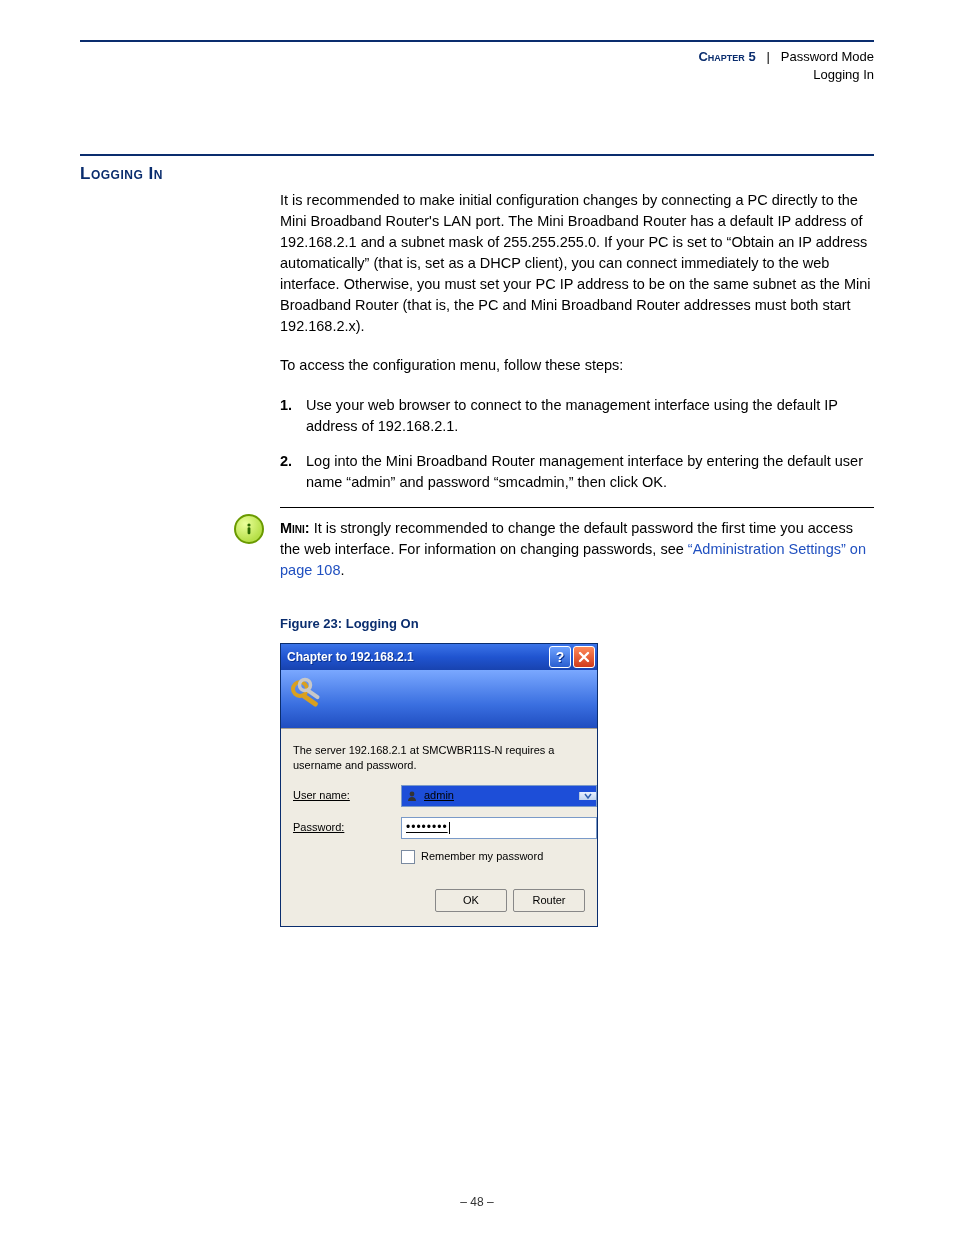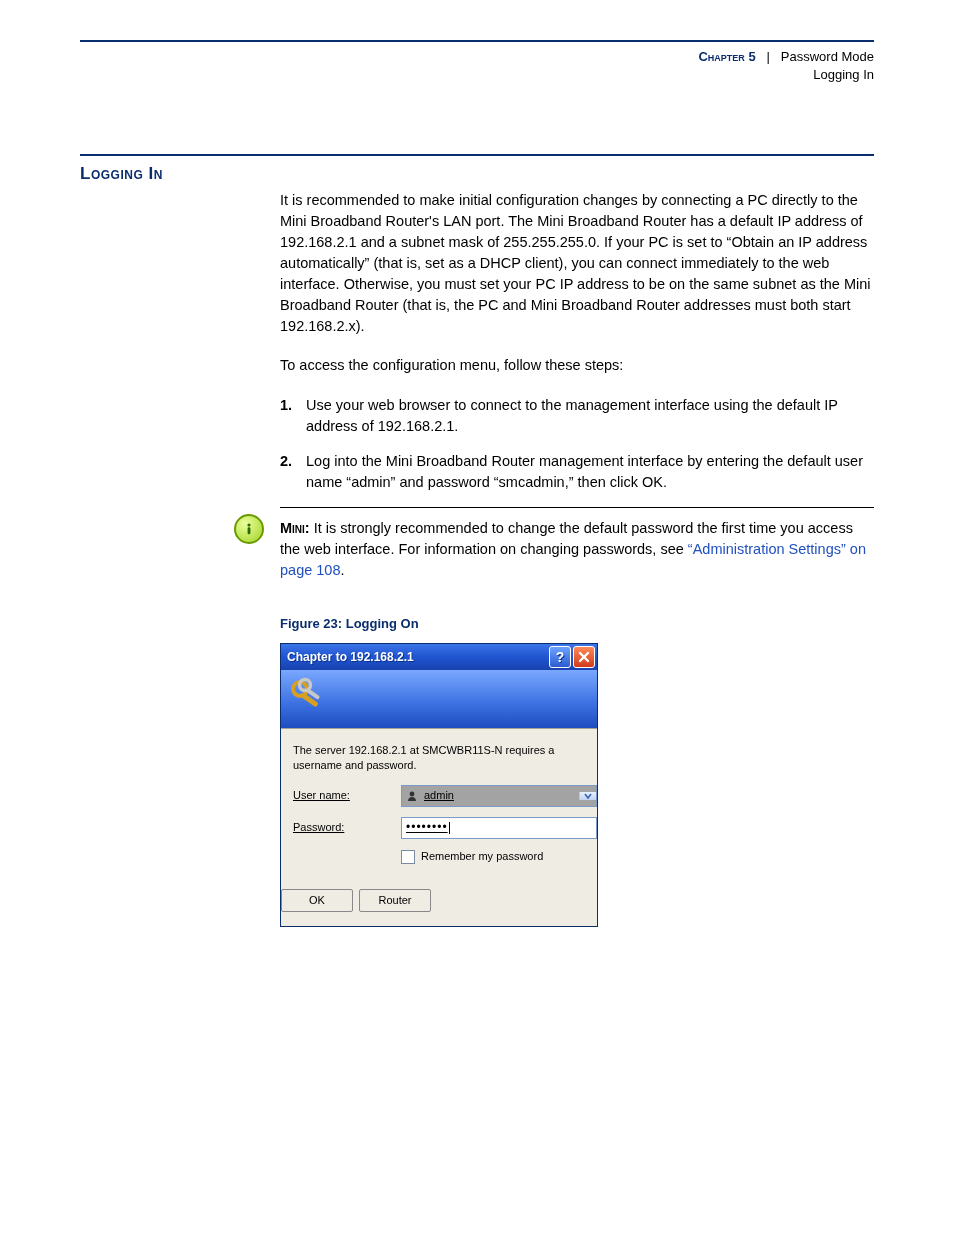--- a/index.html
+++ b/index.html
@@ -102,21 +102,21 @@
   .keys-icon svg { width:40px; height:40px; }
   .dlg-body {
     padding:14px 0 14px 12px;
     font-size:11px;
     color:#000;
   }
   .dlg-para { margin-bottom:12px; line-height:1.35; }
   .field-row { display:flex; align-items:center; margin-bottom:10px;text-decoration:underline; }
   .field-label { width:108px; font-size:11px; }
   .username-box {
-    flex:1; height:20px; border:1px solid #7a9ac8; background:#a3a3a3;
+    flex:1; height:20px; border:1px solid #7a9ac8; background:#1d4ed8;
     display:flex; align-items:center;
     font-size:11px;
     position:relative;
   }
   .username-box .u-icon { width:16px; display:flex; align-items:center; justify-content:center; margin:0 2px; }
   .username-box .u-icon svg { width:12px; height:12px; }
   .username-box .u-text { flex:1; padding-left:2px; }
   .username-box .u-drop {
     width:16px; border-left:1px solid #b8c8e0;
     background:linear-gradient(180deg,#e8f0ff,#c0d4f0);
@@ -127,22 +127,22 @@
     flex:1; height:20px; border:1px solid #7a9ac8; background:#fff;
     display:flex; align-items:center; padding:0 4px; font-size:12px;
     letter-spacing:1px;
   }
   .check-row { display:flex; align-items:center; margin-left:108px; font-size:11px; }
   .checkbox {
     width:12px; height:12px; border:1px solid #7a8aa0; background:#fff;
     margin-right:6px;
   }
   .dlg-buttons {
-    display:flex; justify-content:flex-start; gap:6px;
-    padding:10px 12px 14px 0;
+    display:flex; justify-content:flex-end; gap:6px;
+    padding:10px 12px 14px 16px;
   }
   .dlg-btn {
     width:70px; height:21px; font-size:11px;
     border:1px solid #888; background:#efece3;
     display:flex; align-items:center; justify-content:center;
     border-radius:2px;
   }
   .footer {
     position:absolute; bottom:26px; left:0; width:100%;
     text-align:center; font-size:12px; color:#333;
@@ -248,13 +248,14 @@
         </div>
       </div>
       <div class="dlg-buttons">
         <div class="dlg-btn">OK</div>
         <div class="dlg-btn">Router</div>
       </div>
     </div>
 
   </div>
 
+  <div class="footer">–  48  –</div>
 </div>
 
 </body></html>

